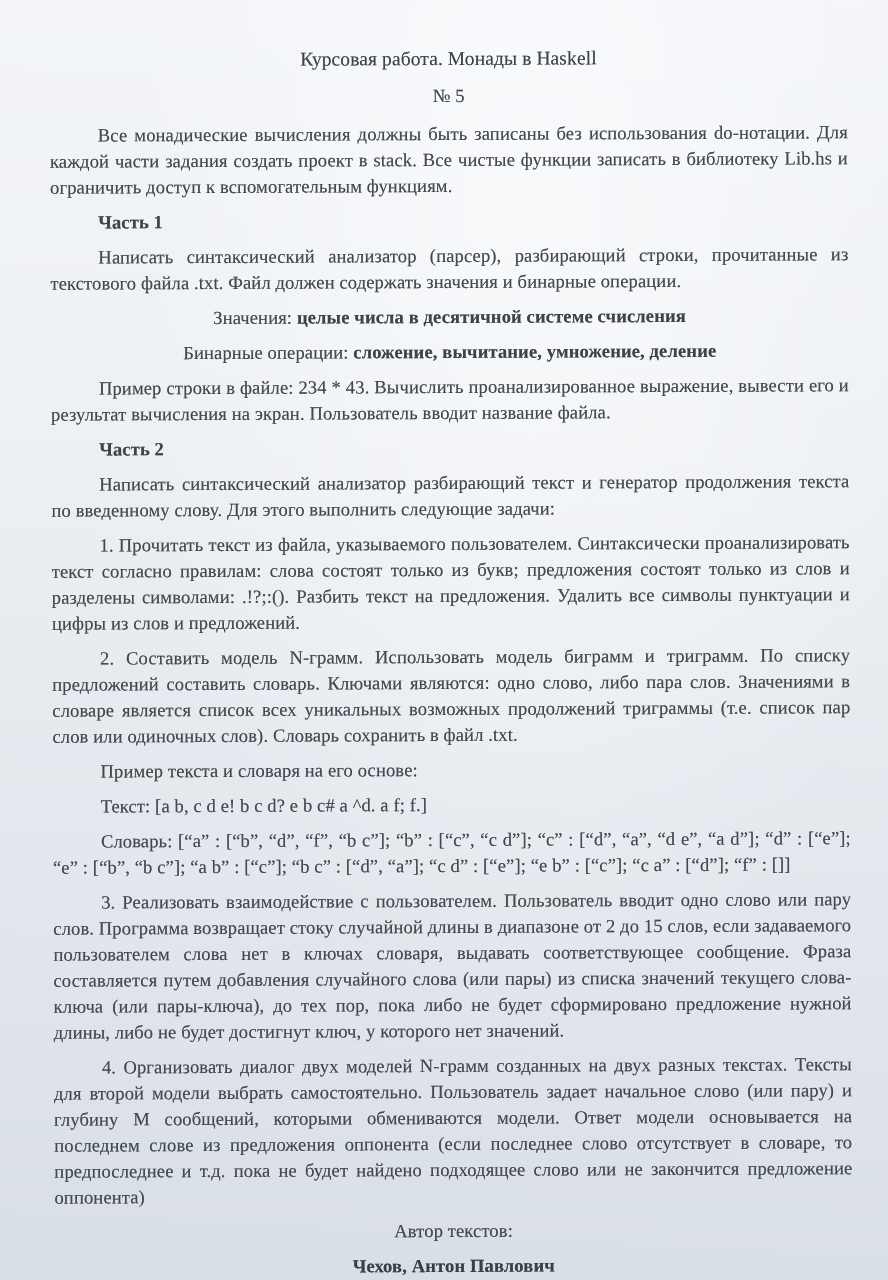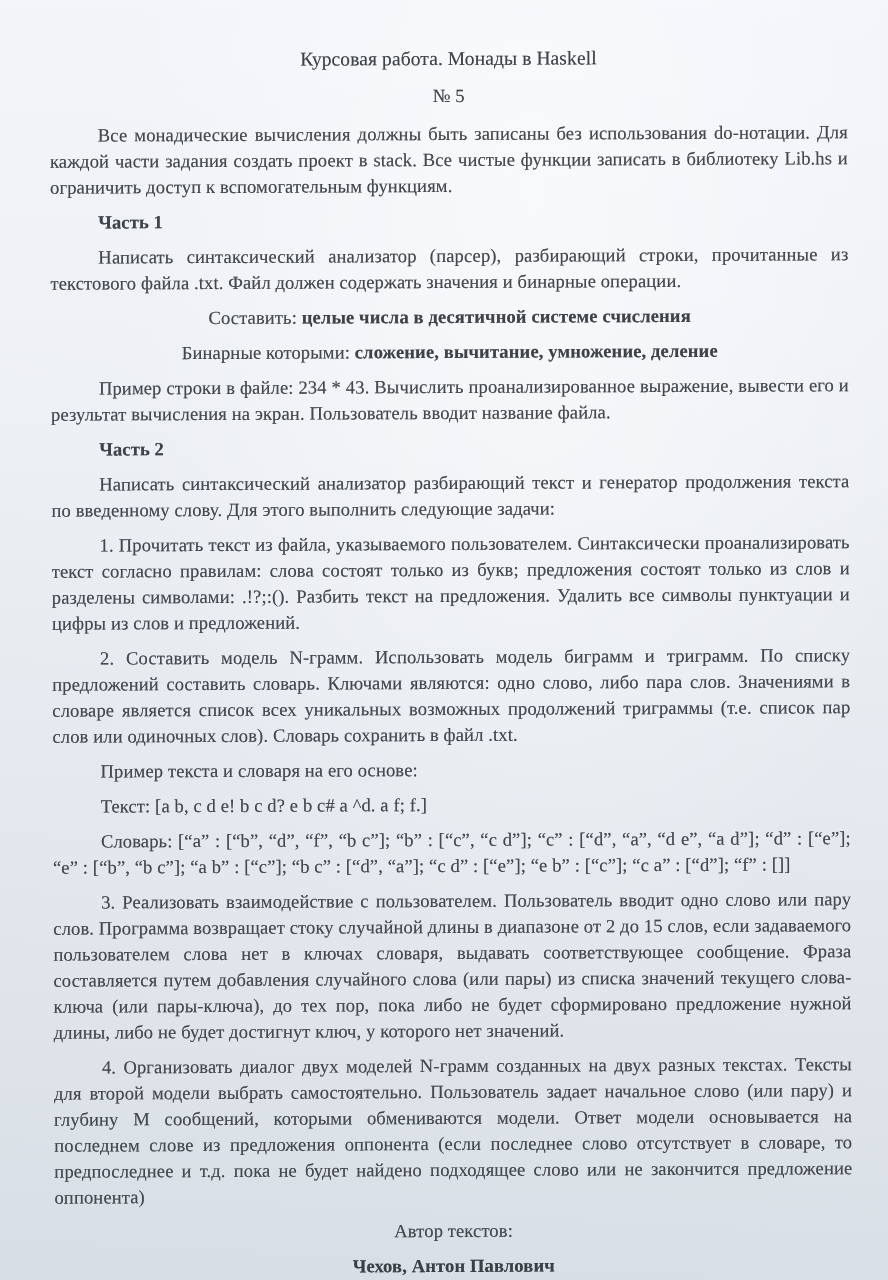--- a/index.html
+++ b/index.html
@@ -69,23 +69,23 @@
   <p class="centered doc-title">Курсовая работа. Монады в Haskell</p>
 
   <p class="centered doc-number">№ 5</p>
 
   <p>Все монадические вычисления должны быть записаны без использования do-нотации. Для каждой части задания создать проект в stack. Все чистые функции записать в библиотеку Lib.hs и ограничить доступ к вспомогательным функциям.</p>
 
   <p class="section-heading">Часть 1</p>
 
   <p>Написать синтаксический анализатор (парсер), разбирающий строки, прочитанные из текстового файла .txt. Файл должен содержать значения и бинарные операции.</p>
 
-  <p class="centered"><span>Составить: </span><b>целые числа в десятичной системе счисления</b></p>
+  <p class="centered"><span>Значения: </span><b>целые числа в десятичной системе счисления</b></p>
 
-  <p class="centered"><span>Бинарные которыми: </span><b>сложение, вычитание, умножение, деление</b></p>
+  <p class="centered"><span>Бинарные операции: </span><b>сложение, вычитание, умножение, деление</b></p>
 
   <p>Пример строки в файле: 234 * 43. Вычислить проанализированное выражение, вывести его и результат вычисления на экран. Пользователь вводит название файла.</p>
 
   <p class="section-heading">Часть 2</p>
 
   <p>Написать синтаксический анализатор разбирающий текст и генератор продолжения текста по введенному слову. Для этого выполнить следующие задачи:</p>
 
   <p>1. Прочитать текст из файла, указываемого пользователем. Синтаксически проанализировать текст согласно правилам: слова состоят только из букв; предложения состоят только из слов и разделены символами: .!?;:(). Разбить текст на предложения. Удалить все символы пунктуации и цифры из слов и предложений.</p>
 
   <p>2. Составить модель N-грамм. Использовать модель биграмм и триграмм. По списку предложений составить словарь. Ключами являются: одно слово, либо пара слов. Значениями в словаре является список всех уникальных возможных продолжений триграммы (т.е. список пар слов или одиночных слов). Словарь сохранить в файл .txt.</p>

